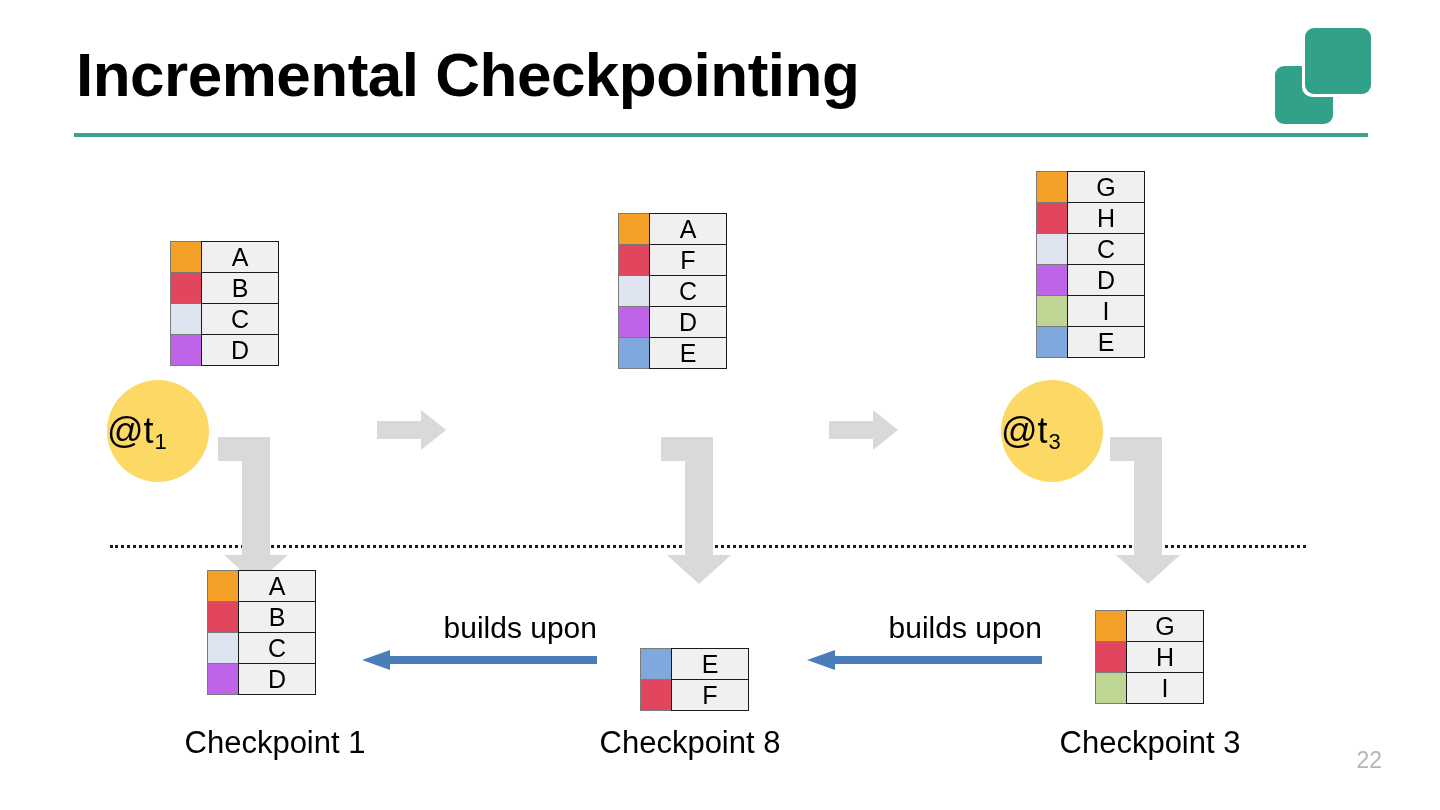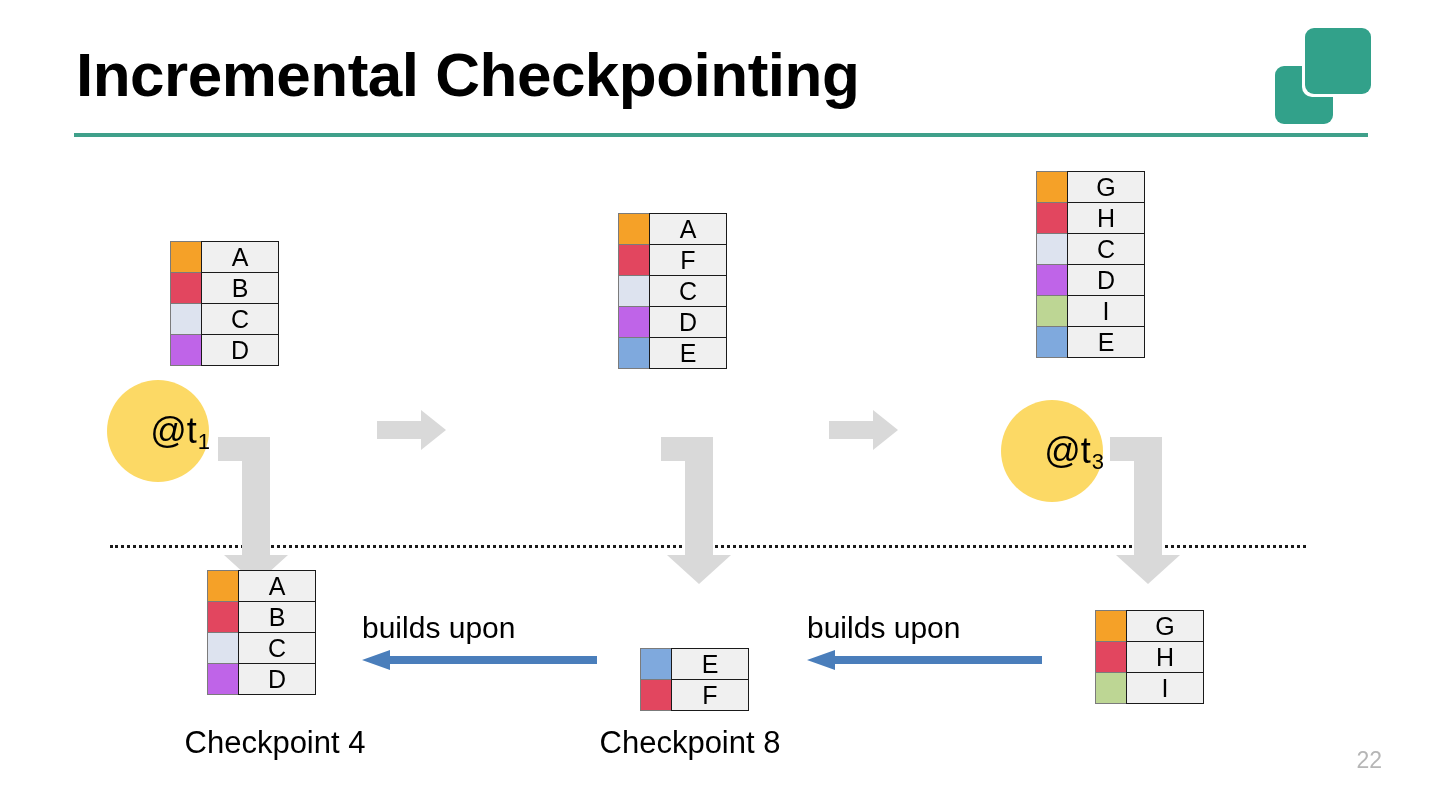--- a/index.html
+++ b/index.html
@@ -109,21 +109,21 @@
 
   
   .tcircle {
     position: absolute;
     width: 102px;
     height: 102px;
     border-radius: 50%;
     background: #fcd965;
     display: flex;
     align-items: center;
-    justify-content: flex-end;
+    justify-content: flex-start;
   }
   .tcircle .lbl {
     font-size: 36px;
     color: #000000;
     line-height: 1;
     white-space: nowrap;
   }
   .tcircle .lbl sub {
     font-size: 22px;
     vertical-align: baseline;
@@ -148,21 +148,21 @@
 
   
   .builds {
     position: absolute;
   }
   .builds .bu-label {
     position: absolute;
     left: 0;
     top: 0;
     width: 100%;
-    text-align: left;
+    text-align: right;
     font-size: 30px;
     color: #000000;
     white-space: nowrap;
   }
   .builds svg {
     position: absolute;
     left: 0;
     top: 38px;
     display: block;
   }
@@ -266,21 +266,21 @@
       </div>
       <div class="row">
         <div class="swatch" style="background: rgb(127, 169, 221);"></div>
         <div class="cell">E</div>
       </div>
     </div>
 
   <div class="tcircle" style="left:107px; top:380px;">
     <div class="lbl">@t<sub>1</sub></div>
   </div>
-  <div class="tcircle" style="left:1001px; top:400px;">
+  <div class="tcircle" style="left:1001px; top:380px;">
     <div class="lbl">@t<sub>3</sub></div>
   </div>
 
   <div class="garrow" style="left:377px; top:408px;">
     <svg width="70" height="44" viewBox="0 0 70 44">
       <path d="M0 13 L44 13 L44 2 L69 22 L44 42 L44 31 L0 31 Z" fill="#d9d9d9"></path>
     </svg>
   </div>
   <div class="garrow" style="left:829px; top:408px;">
     <svg width="70" height="44" viewBox="0 0 70 44">
@@ -356,18 +356,19 @@
     </svg>
   </div>
 
   <div class="builds" style="left:807px; top:611px; width:235px;">
     <div class="bu-label">builds upon</div>
     <svg width="235" height="22" viewBox="0 0 235 22">
       <path d="M0 11 L28 1 L28 7 L235 7 L235 15 L28 15 L28 21 Z" fill="#4a7ebb"></path>
     </svg>
   </div>
 
-  <div class="cp-caption" style="left:150px; top:725px; width:250px;">Checkpoint 4</div>
+  <div class="cp-caption" style="left:150px; top:725px; width:250px;">Checkpoint 1</div>
   <div class="cp-caption" style="left:565px; top:725px; width:250px;">Checkpoint 8</div>
+  <div class="cp-caption" style="left:1025px; top:725px; width:250px;">Checkpoint 3</div>
 
   <div id="pagenum">22</div>
 
 </div>
 
 </body></html>

